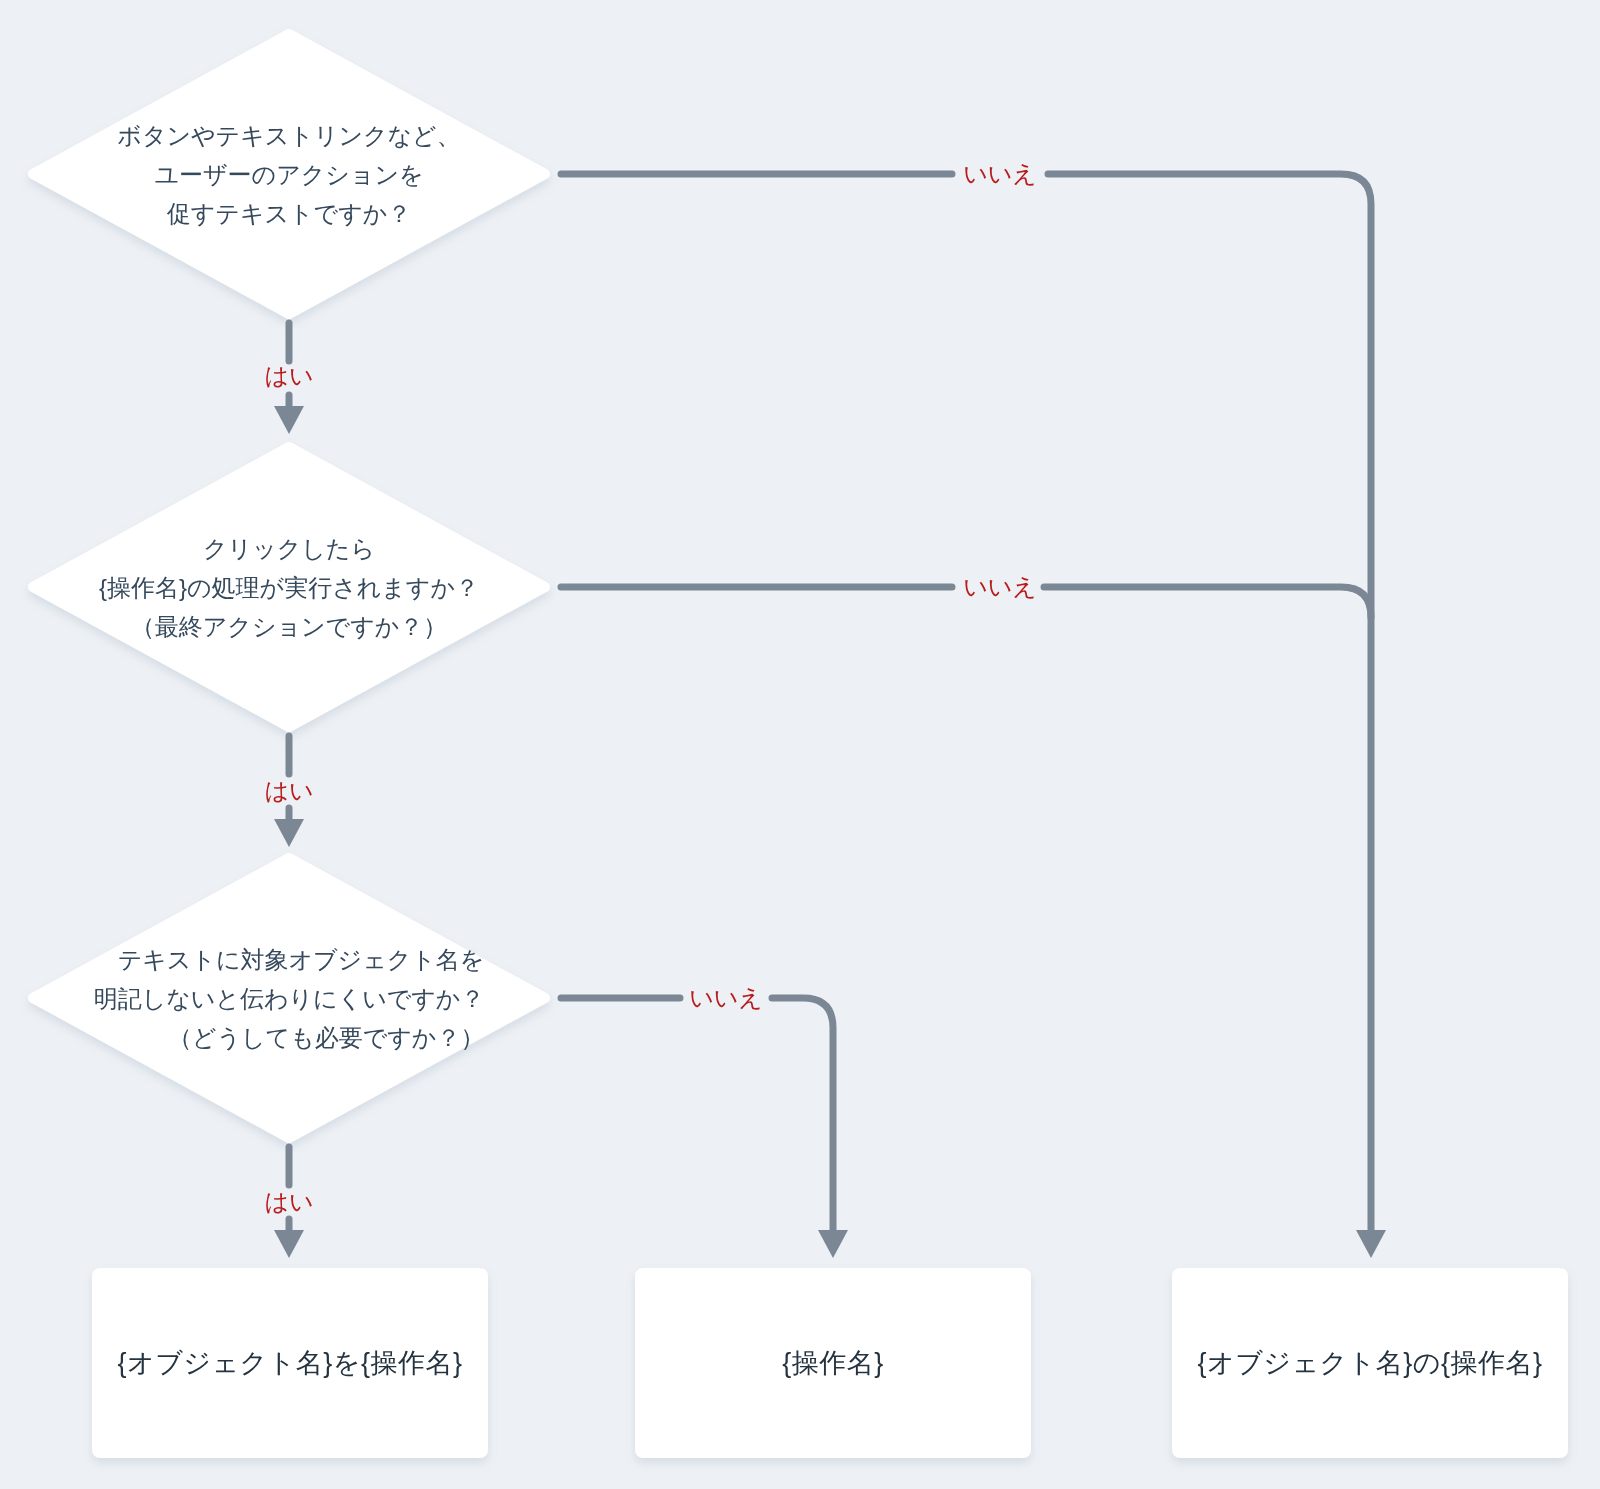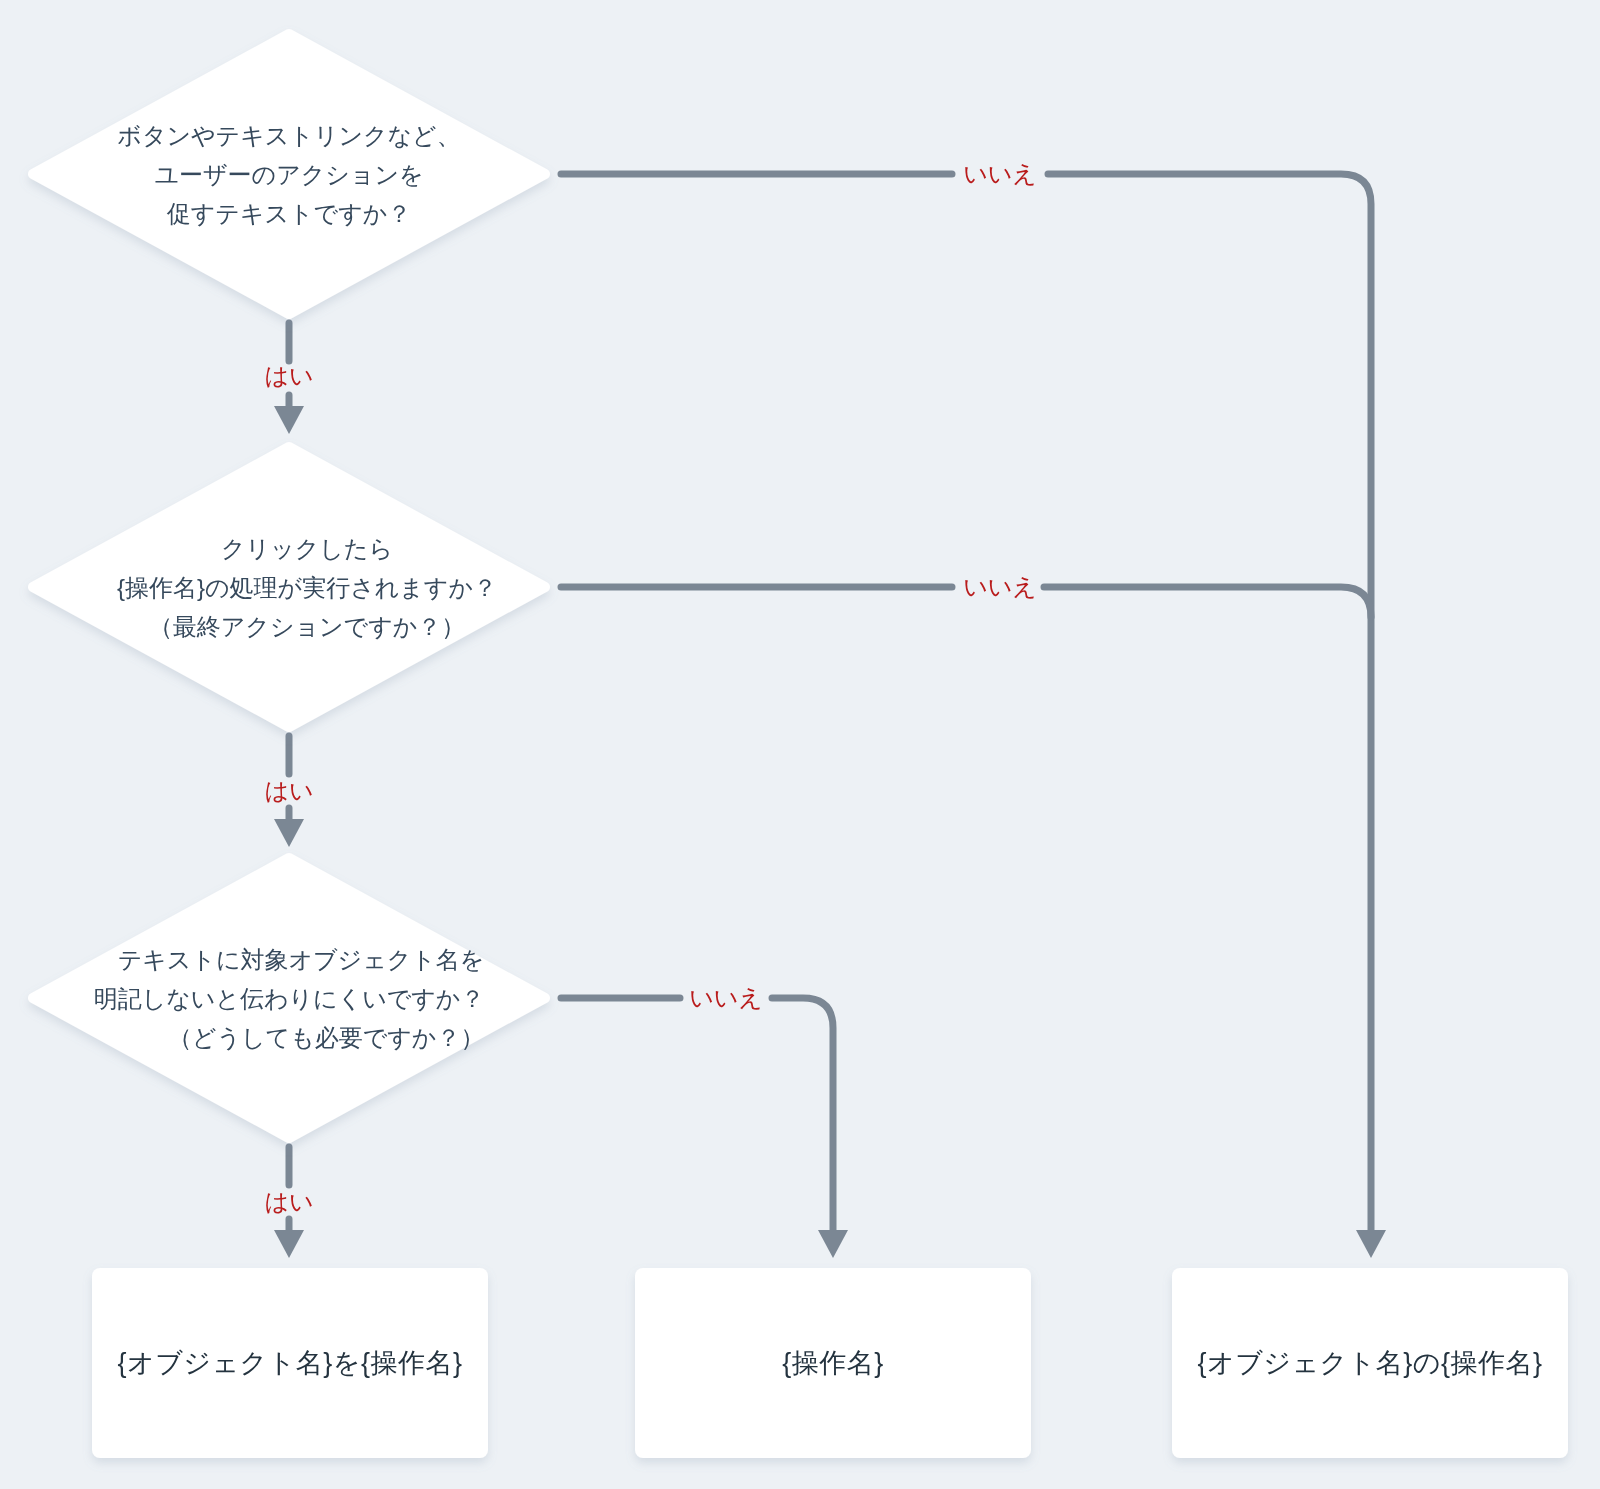--- a/index.html
+++ b/index.html
@@ -90,21 +90,21 @@
     <g fill="#ffffff" filter="url(#softshadow)">
       <rect x="92" y="1268" width="396" height="190" rx="8"></rect>
       <rect x="635" y="1268" width="396" height="190" rx="8"></rect>
       <rect x="1172" y="1268" width="396" height="190" rx="8"></rect>
     </g>
   </svg>
 
   <div class="overlay question" style="left:33px; top:34px;">ボタンやテキストリンクなど、
 ユーザーのアクションを
 促すテキストですか？</div>
-  <div class="overlay question" style="left:51px; top:447px;">クリックしたら
+  <div class="overlay question" style="left:33px; top:447px;">クリックしたら
 {操作名}の処理が実行されますか？
 （最終アクションですか？）</div>
   <div class="overlay question" style="left:33px; top:858px;text-align:right;">テキストに対象オブジェクト名を
 明記しないと伝わりにくいですか？
 （どうしても必要ですか？）</div>
 
   <div class="overlay edge-label" style="left:234px; top:358px;">はい</div>
   <div class="overlay edge-label" style="left:945px; top:156px;">いいえ</div>
   <div class="overlay edge-label" style="left:234px; top:773px;">はい</div>
   <div class="overlay edge-label" style="left:945px; top:569px;">いいえ</div>

